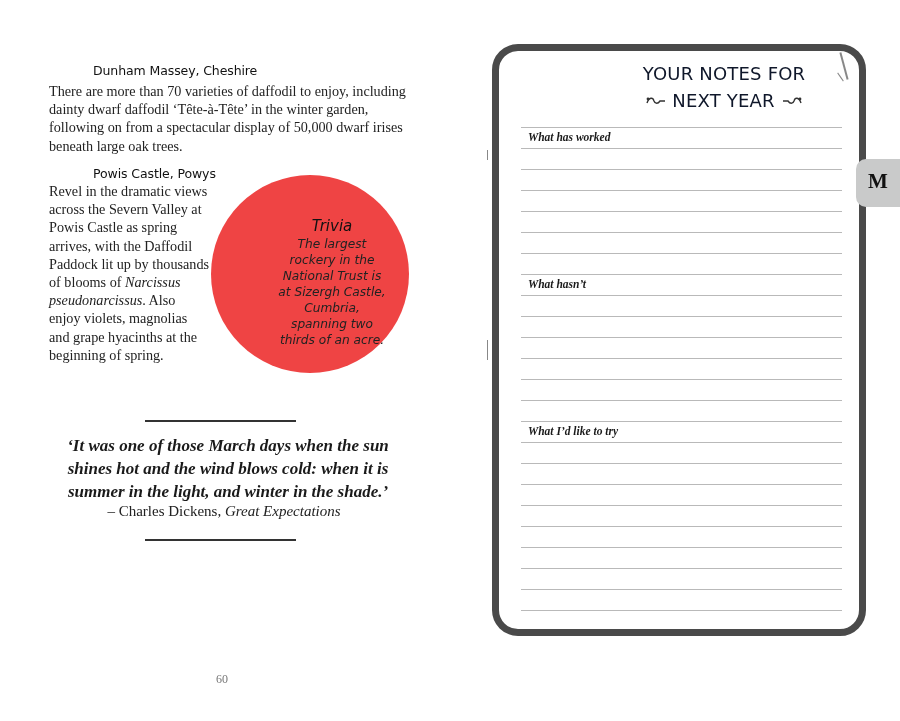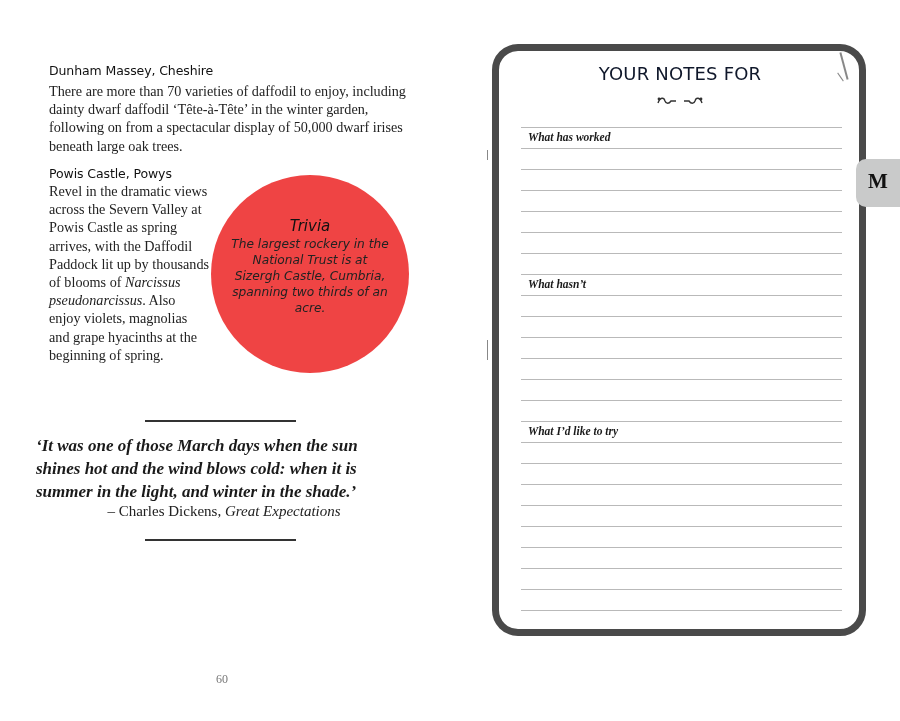--- a/index.html
+++ b/index.html
@@ -1,20 +1,20 @@
 <!DOCTYPE html>
 <html><head>
   <meta charset="utf-8">
   <style>
     html, body { margin: 0; padding: 0; }
     body {
       width: 900px; height: 721px; position: relative; overflow: hidden;
       background: #ffffff; color: #1a1a1a;
     }
-    .sans { font-family: "DejaVu Sans", sans-serif; }
+    .sans { font-family: "DejaVu Sans", sans-serif; margin-left: 44px; }
     .serif { font-family: "Liberation Serif", serif; }
 
     
     .section-title {
       position: absolute; left: 49px; font-size: 12.5px; font-weight: 500;
       color: #111; letter-spacing: -0.1px;
     }
     .body-text {
       position: absolute; left: 49px; font-size: 14.2px; line-height: 18.2px; color: #222;
     }
@@ -37,21 +37,21 @@
       font-size: 12.2px; line-height: 16px; font-style: italic; color: #222;
     }
 
     .rule {
       position: absolute; left: 145px; width: 151px; height: 1.6px; background: #333;
     }
     #rule-top { top: 420px; }
     #rule-bottom { top: 539px; }
 
     .quote {
-      position: absolute; left: 36px; width: 360px; top: 434px; 
+      position: absolute; left: 48px; width: 360px; top: 434px; text-align: center;
       font-size: 17px; line-height: 23px; font-weight: bold; font-style: italic; color: #1a1a1a;
     }
     .attribution {
       position: absolute; left: 44px; width: 360px; top: 503px; text-align: center;
       font-size: 15px; color: #222;
     }
     .attribution i { font-style: italic; }
 
     .page-number {
       position: absolute; left: 216px; top: 672px; font-size: 12px; color: #777;
@@ -115,20 +115,21 @@
 
 <div class="notes-title sans">
   <div>YOUR NOTES FOR</div>
   <div>
     <span class="flourish">
       <svg width="22" height="12" viewBox="0 0 22 12">
           <path d="M2 8 C4 2, 8 2, 9 6 C10 9, 13 9, 15 6 L20 6" stroke="#333" stroke-width="1.4" fill="none"></path>
           <circle cx="3" cy="4" r="1.4" fill="#333"></circle>
         </svg>
     </span>
+    <span>NEXT YEAR</span>
     <span class="flourish">
       <svg width="22" height="12" viewBox="0 0 22 12">
           <path d="M2 6 L7 6 C9 9, 12 9, 13 6 C14 2, 18 2, 20 8" stroke="#333" stroke-width="1.4" fill="none"></path>
           <circle cx="19" cy="4" r="1.4" fill="#333"></circle>
         </svg>
     </span>
   </div>
 </div>
 
 <div class="ruled-area" id="ruled-area">

